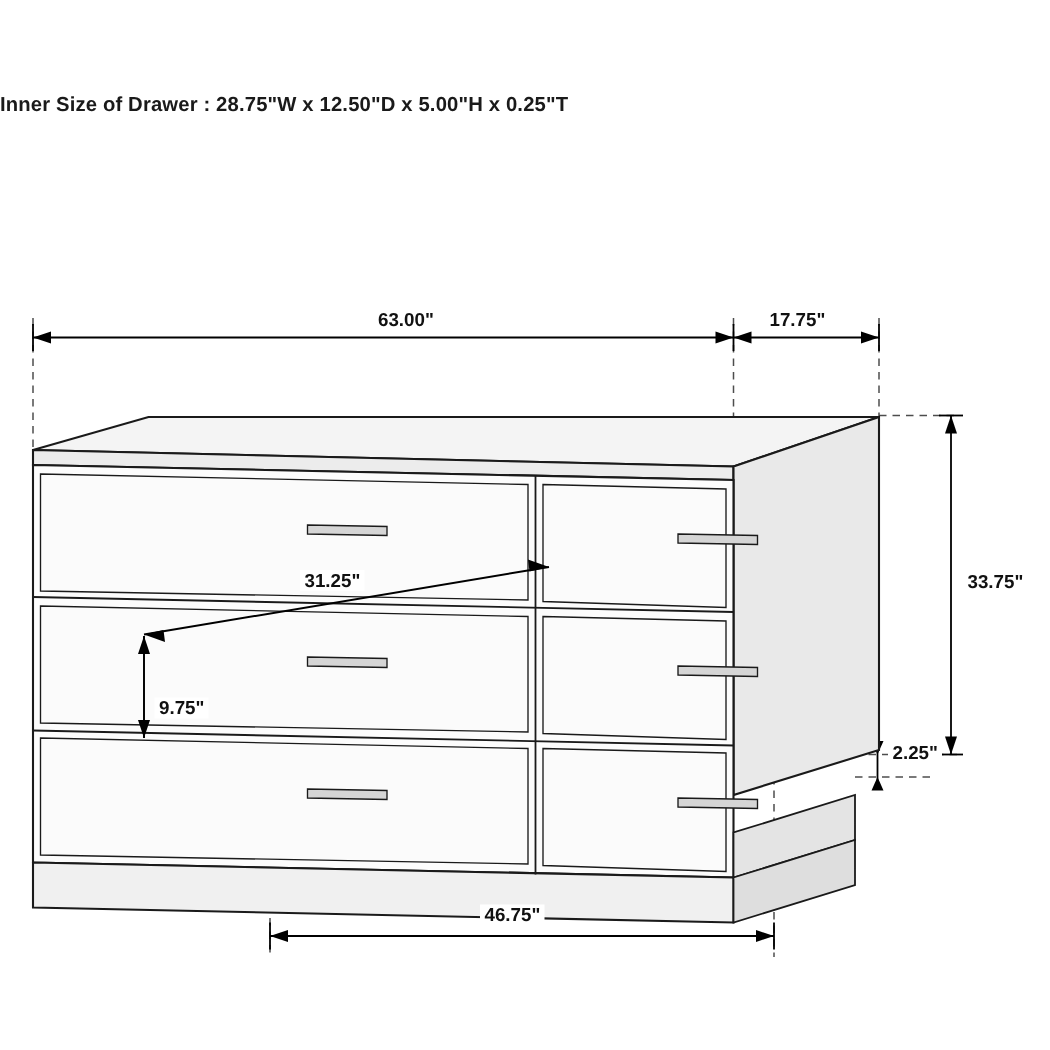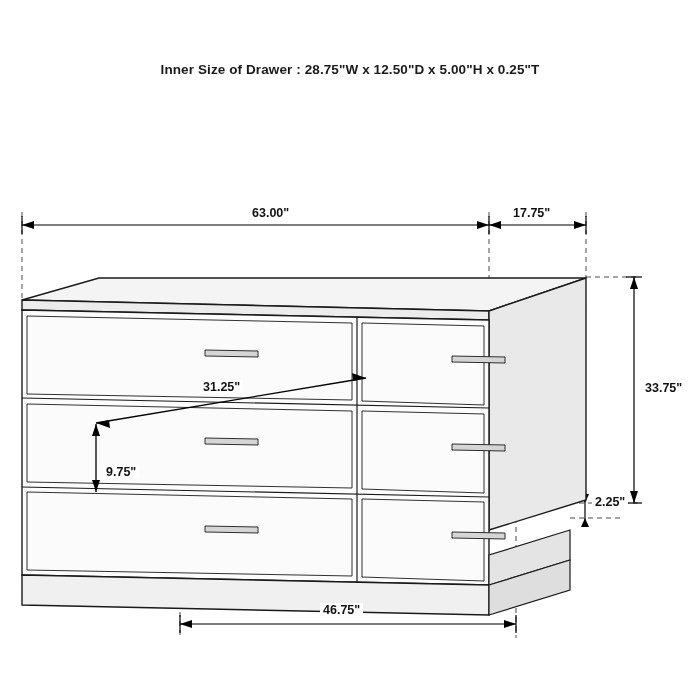--- a/index.html
+++ b/index.html
@@ -15,21 +15,21 @@
     width: 700px;
     height: 700px;
     background: #ffffff;
     overflow: hidden;
   }
   #title {
     position: absolute;
     top: 62px;
     left: 0;
     width: 700px;
-    text-align: center;
+    text-align: left;
     font-size: 13.5px;
     font-weight: bold;
     color: #1a1a1a;
     letter-spacing: 0.1px;
   }
   svg.diagram {
     position: absolute;
     top: 0;
     left: 0;
     width: 700px;

